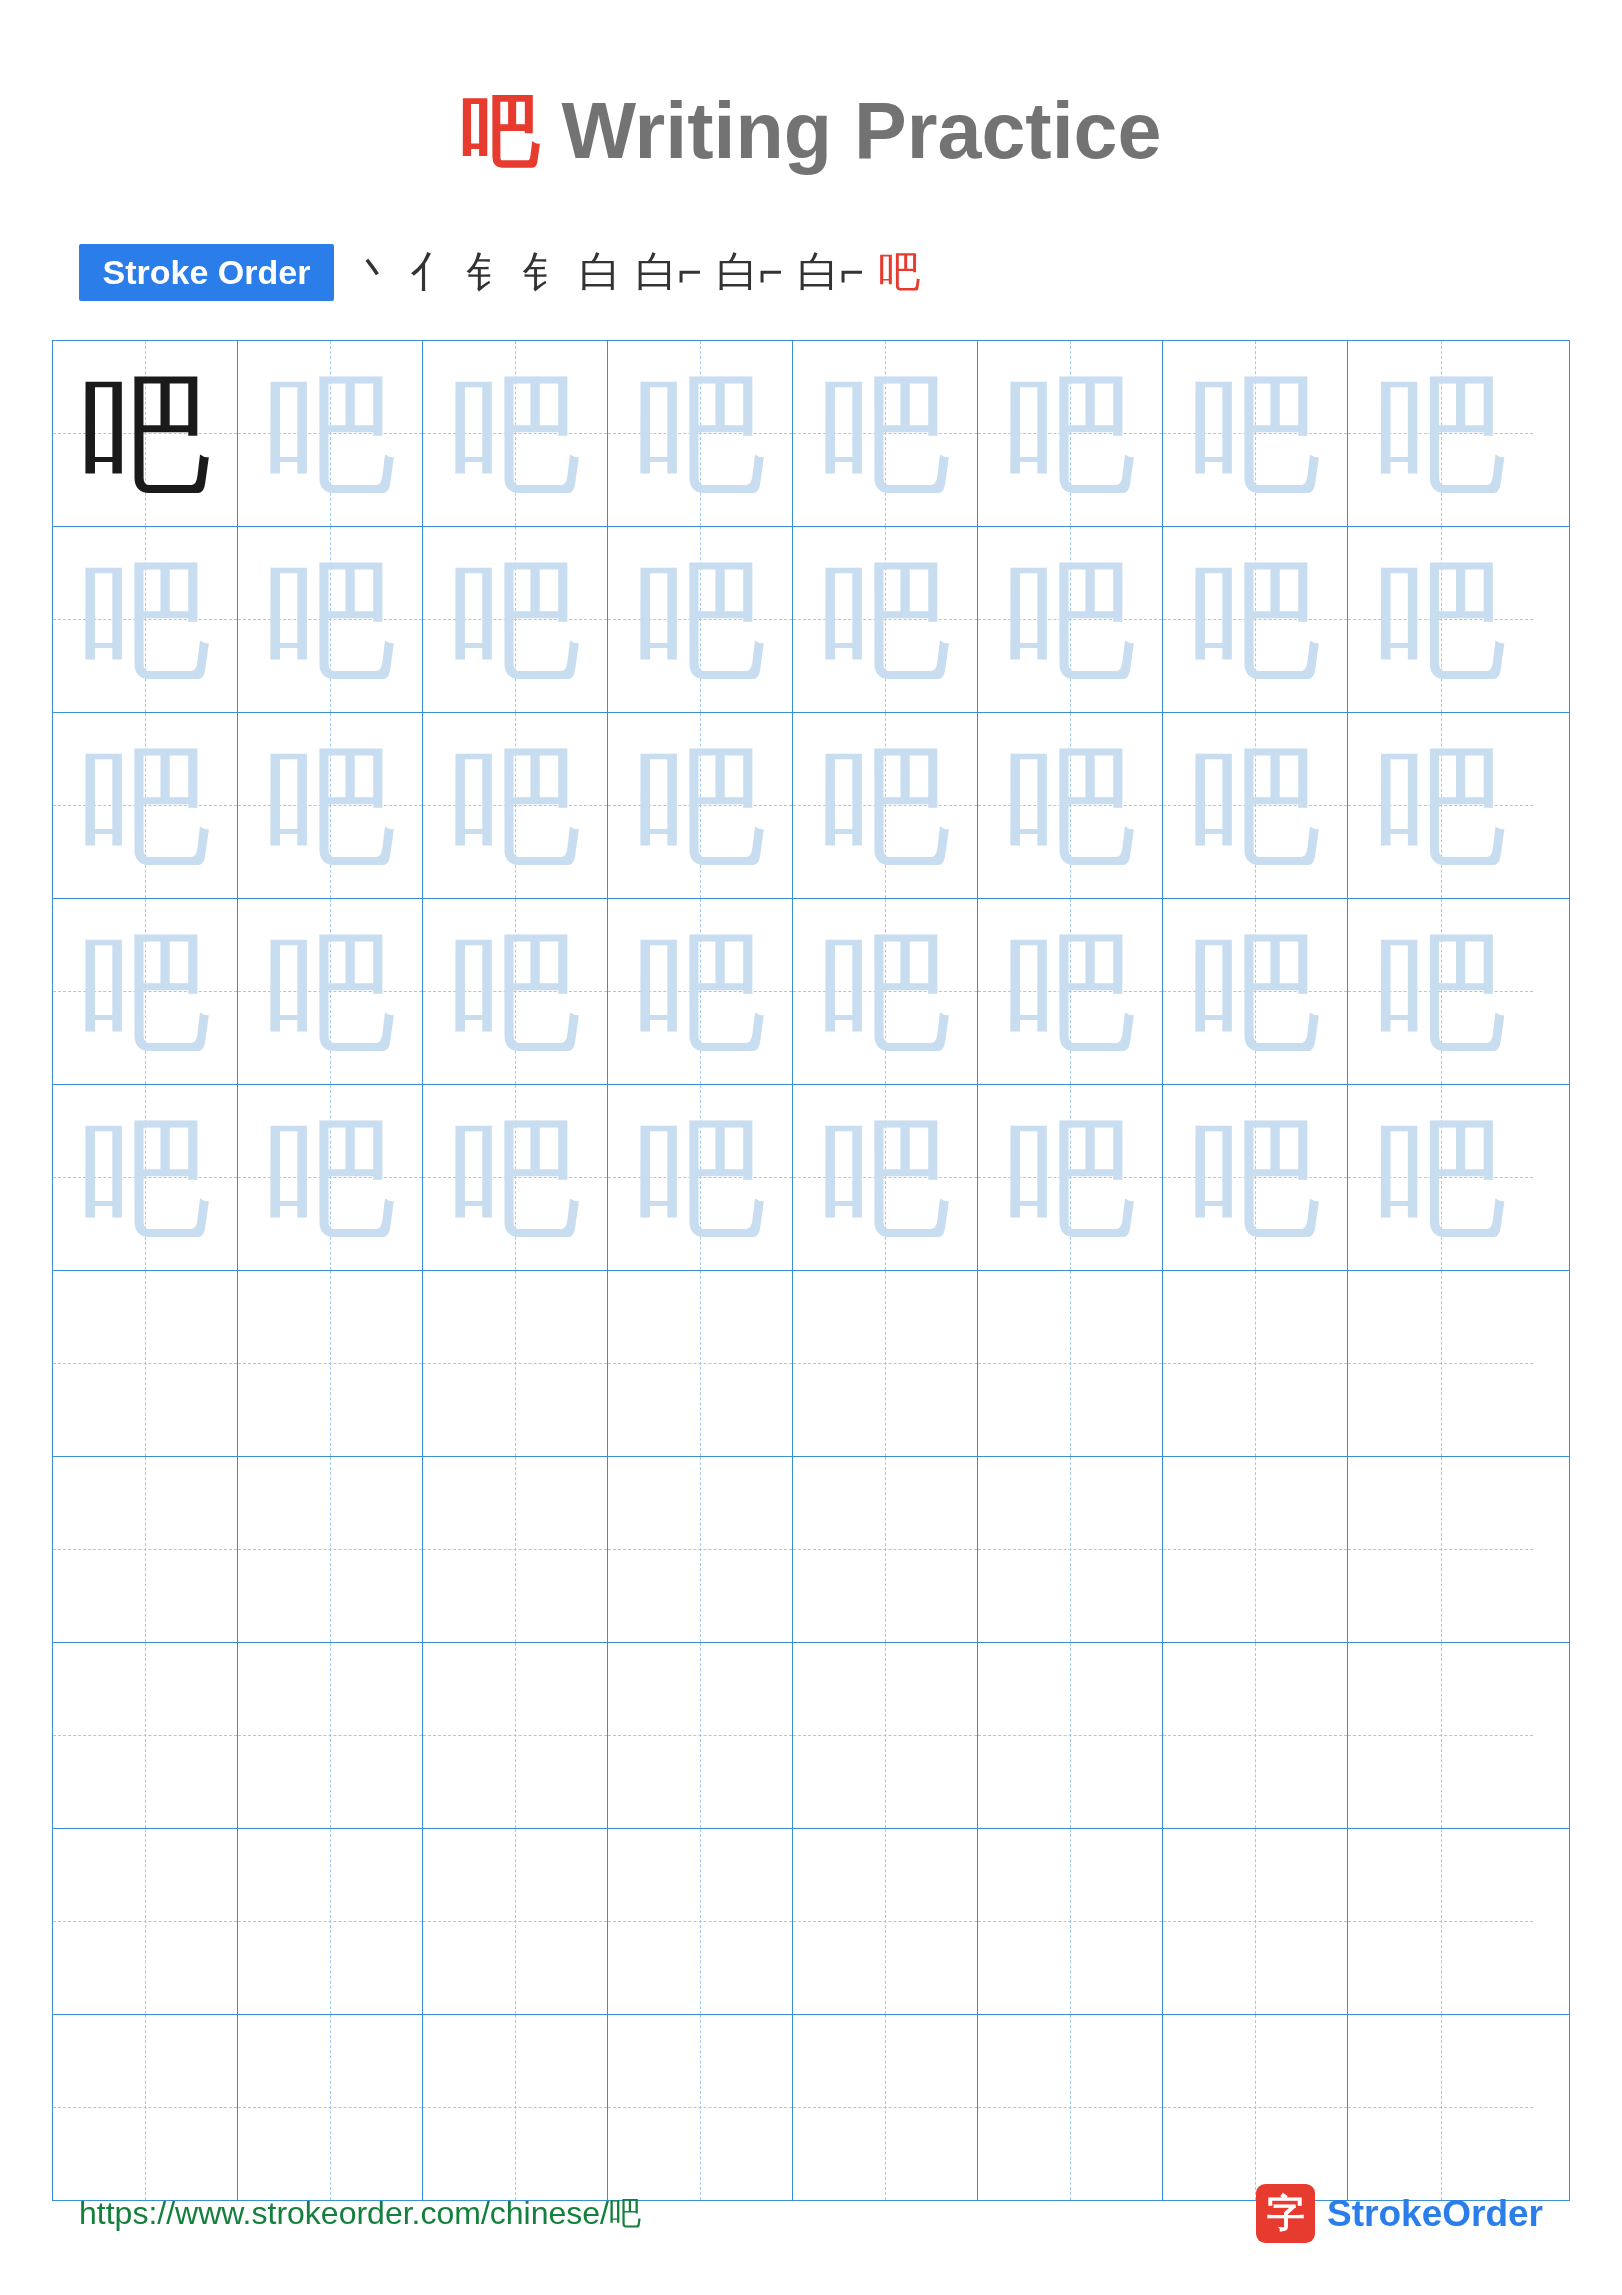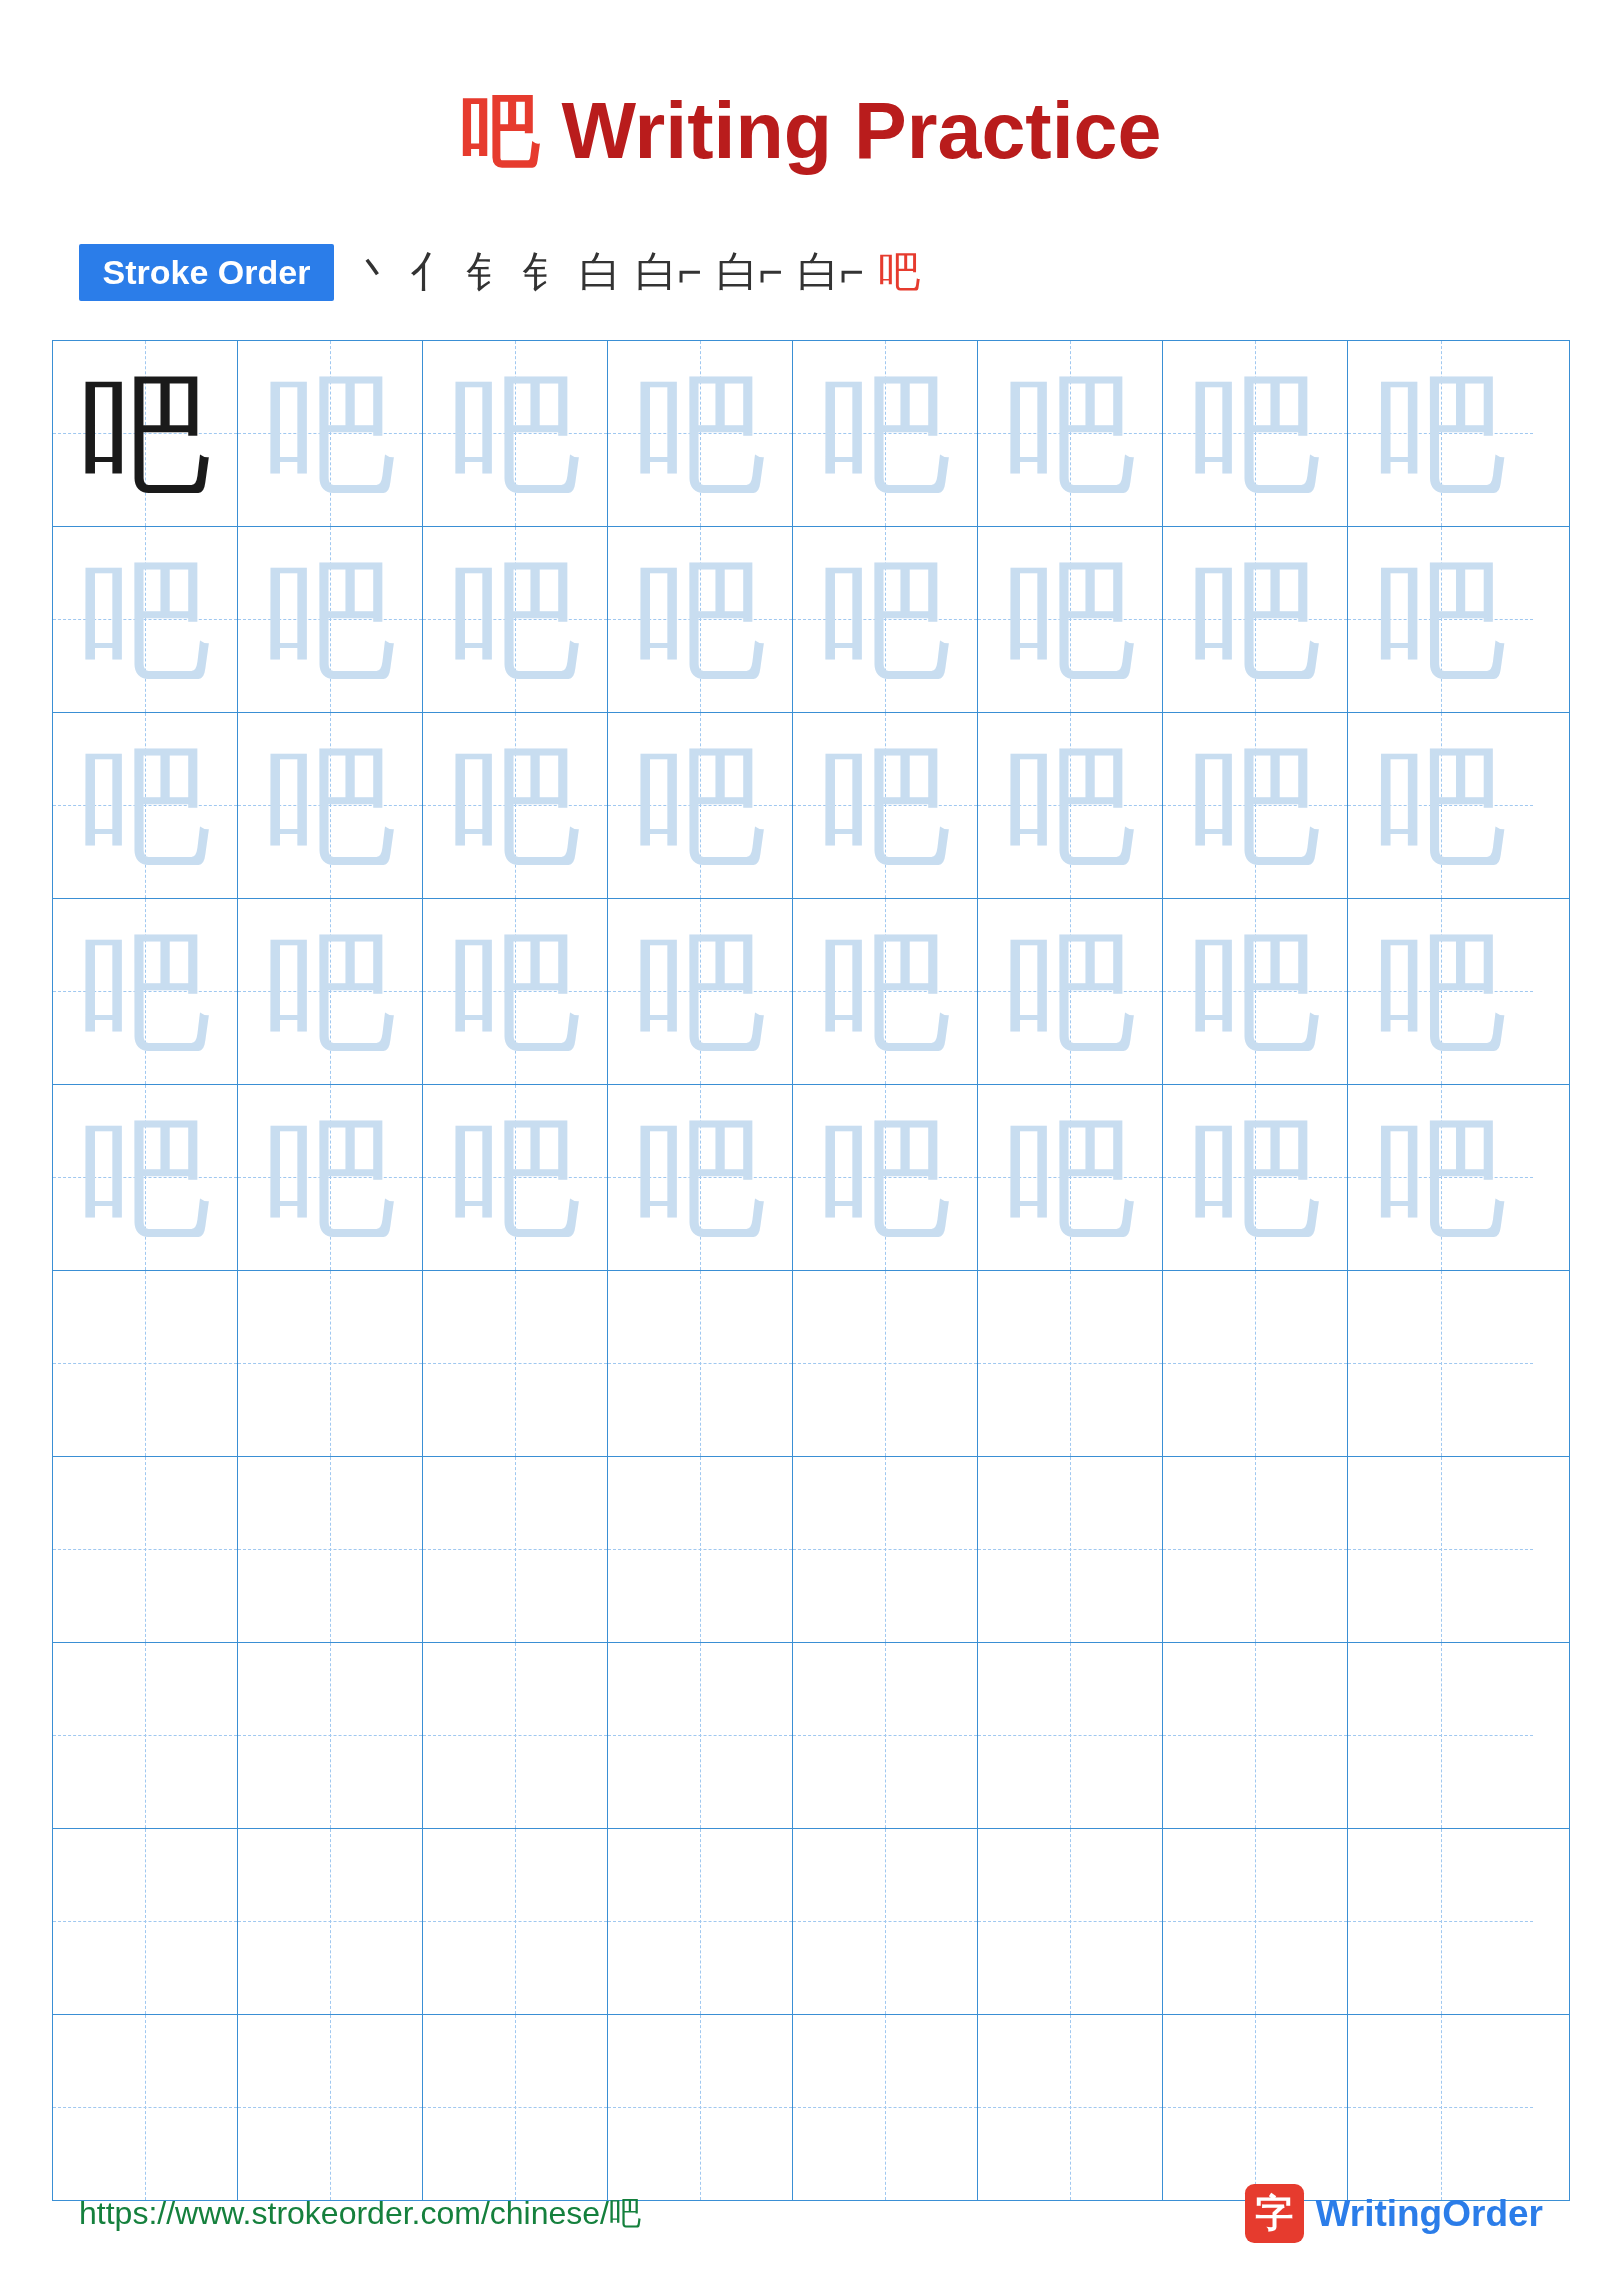--- a/index.html
+++ b/index.html
@@ -19,21 +19,21 @@
       padding-bottom: 39px;
       font-size: 79px;
       font-weight: bold;
     }
 
     .title-char {
       color: #e63b2e;
     }
 
     .title-text {
-      color: #b91c1c;
+      color: #737373;
       margin-top: 22px;
     }
 
     .stroke-order-section {
       display: flex;
       align-items: center;
       padding: 19.6px 79px 26px 79px;
       gap: 19.6px;
     }
 
@@ -390,17 +390,17 @@
 
 </div>
 
 <div class="footer">
   <span class="footer-url">https://www.strokeorder.com/chinese/吧</span>
   <div class="footer-logo">
     <div class="footer-logo-icon">
       <span>字</span>
     </div>
     <span class="footer-logo-text">
-      <span>Writing</span><span>Order</span>
+      <span>Stroke</span><span>Order</span>
     </span>
   </div>
 </div>
 
 
 </body></html>

